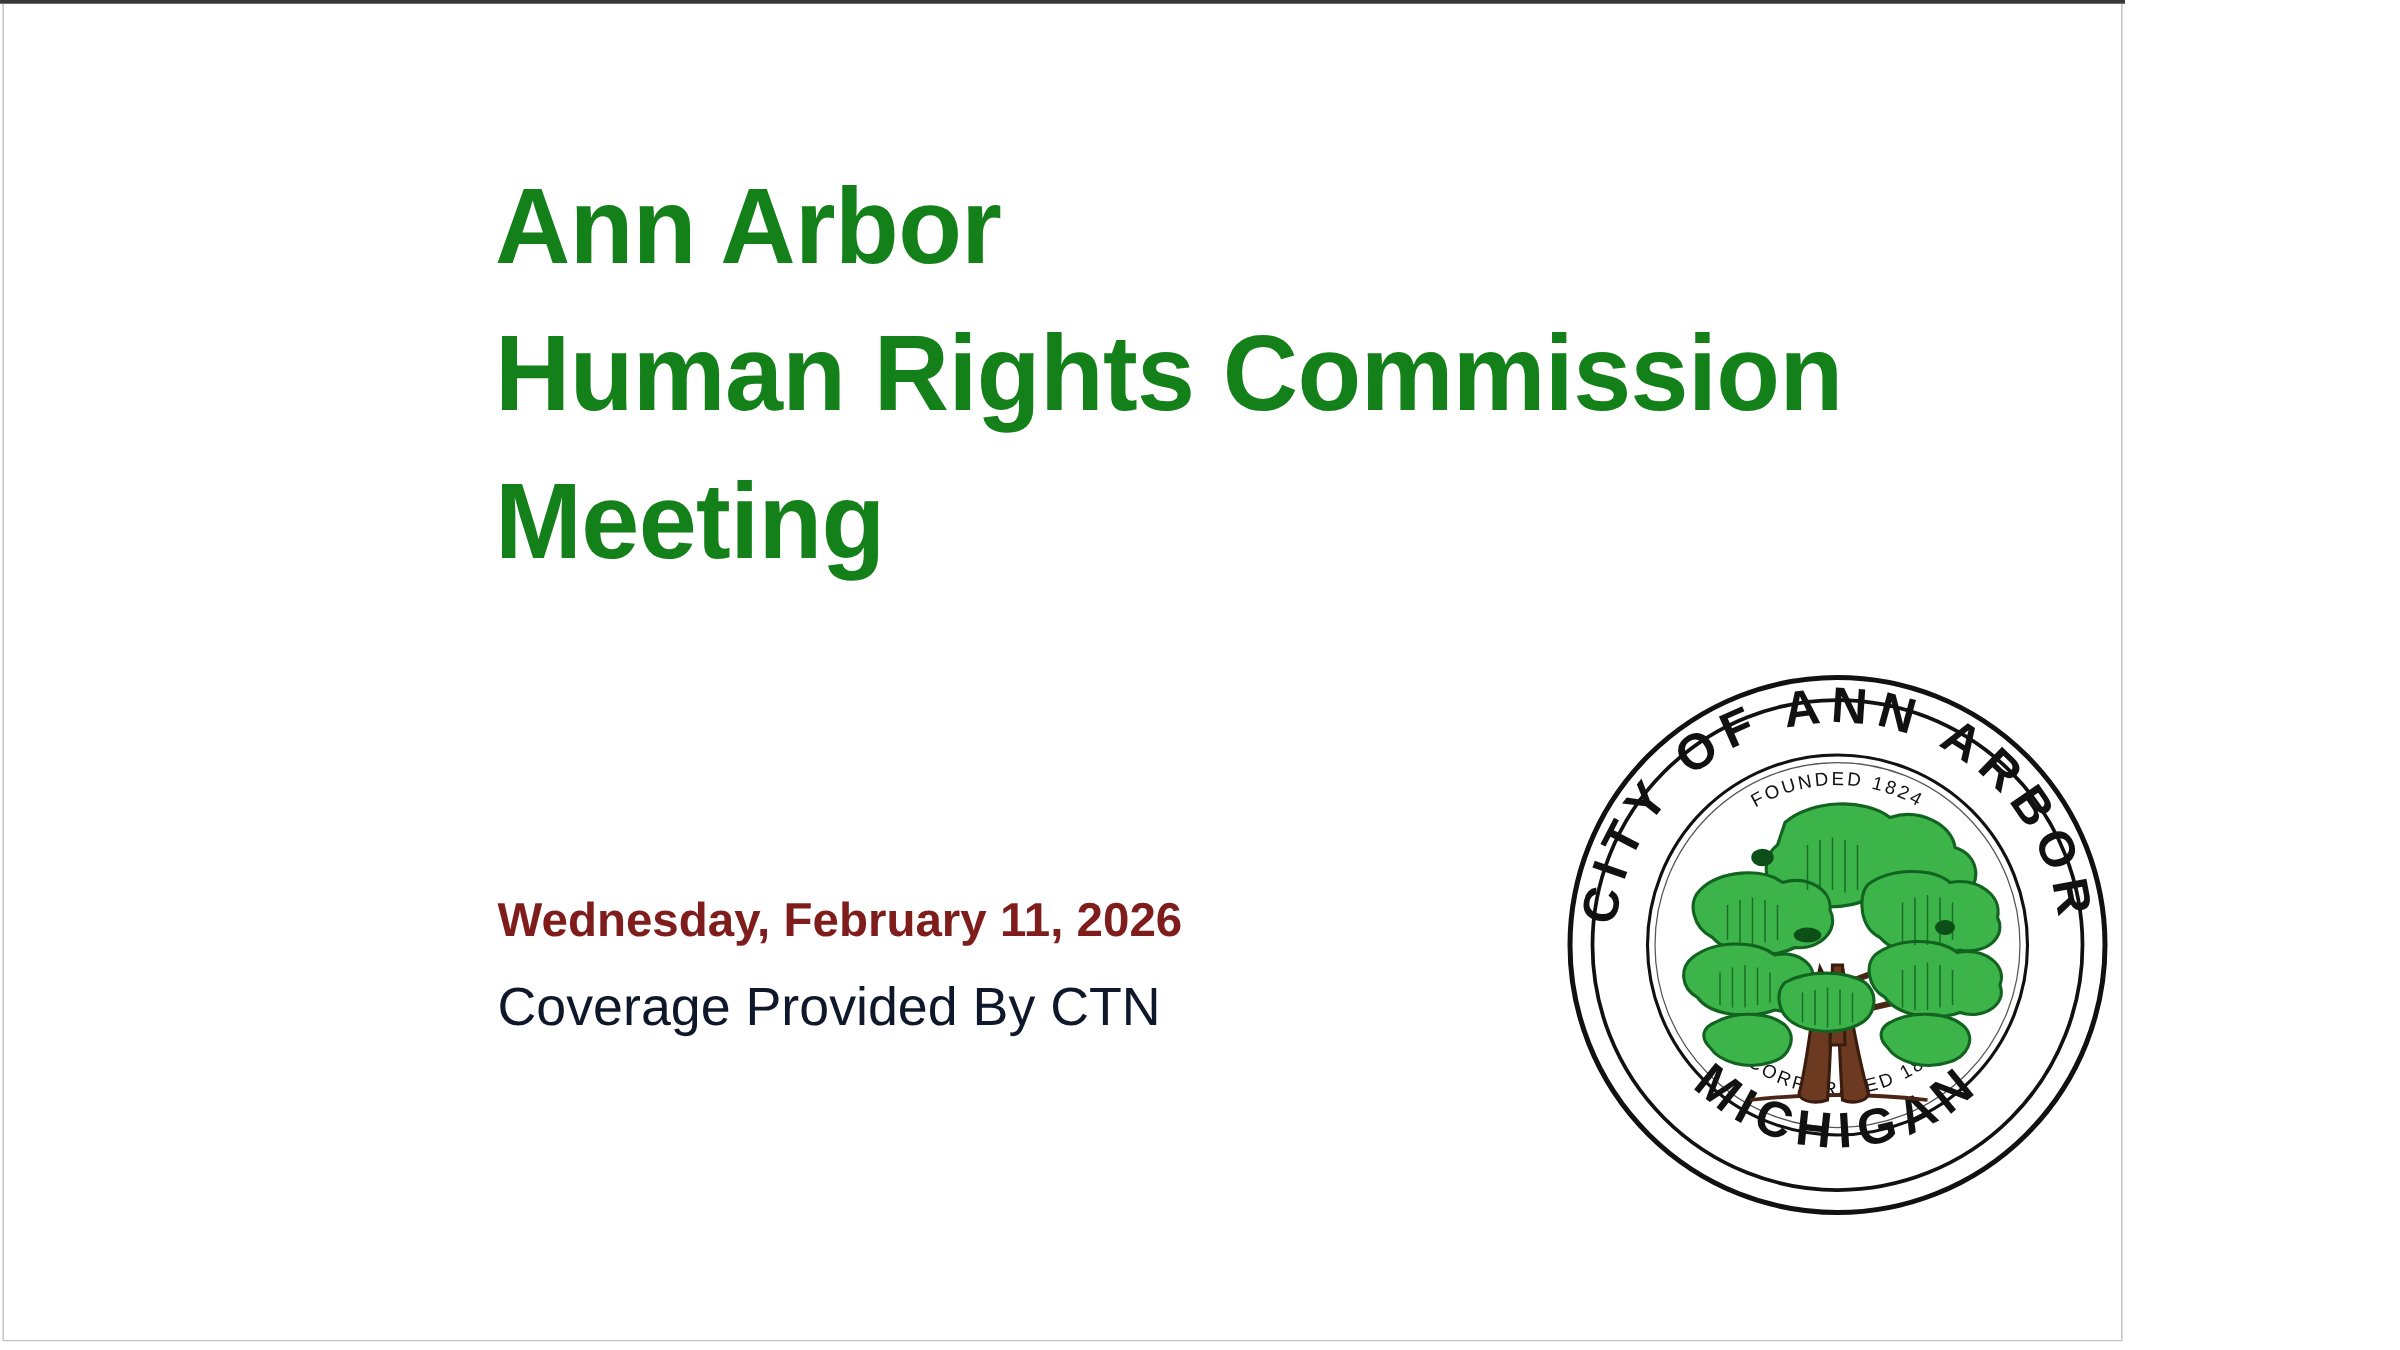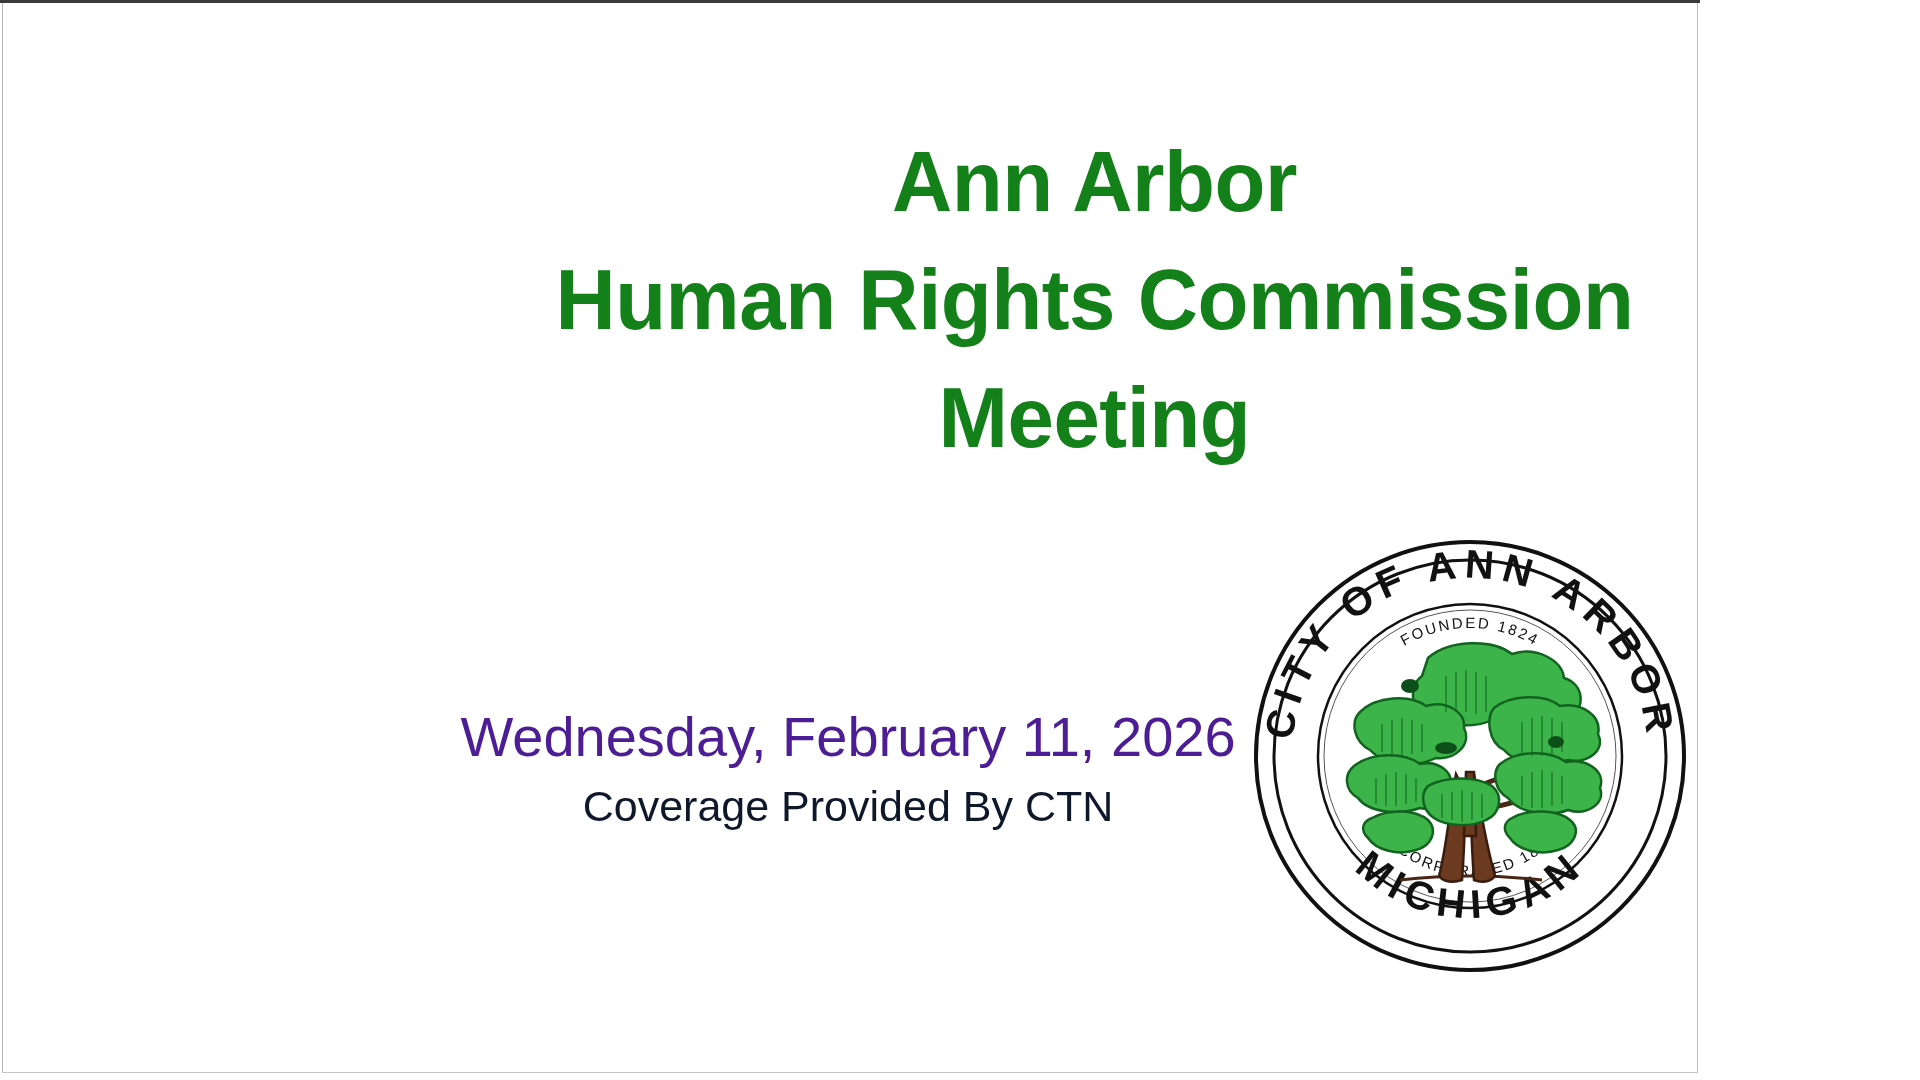--- a/index.html
+++ b/index.html
@@ -12,21 +12,20 @@
     font-family: "Liberation Sans", sans-serif;
   }
 
   .slide {
     position: relative;
     width: 1700px;
     height: 1080px;
     background: #ffffff;
     overflow: hidden;
     box-sizing: border-box;
-    text-align: center;
   }
 
   
   .frame-top {
     position: absolute;
     left: 0; right: 0; top: 0;
     height: 3px;
     background: #3a3a3a;
   }
   .frame-left {
@@ -72,24 +71,24 @@
   
   .subtitle-block {
     position: absolute;
     left: 398px;
     top: 700px;
     width: 900px;
   }
   .subtitle-date {
     display: block;
     font-family: "Liberation Sans", sans-serif;
-    font-weight: normal;
-    font-size: 56px;
+    font-weight: bold;
+    font-size: 38px;
     line-height: 74px;
-    color: #4c1d95;
+    color: #7f1d1d;
     white-space: nowrap;
   }
   .subtitle-coverage {
     display: block;
     font-family: "Liberation Sans", sans-serif;
     font-weight: normal;
     font-size: 43px;
     line-height: 64px;
     color: #0f172a;
     white-space: nowrap;

